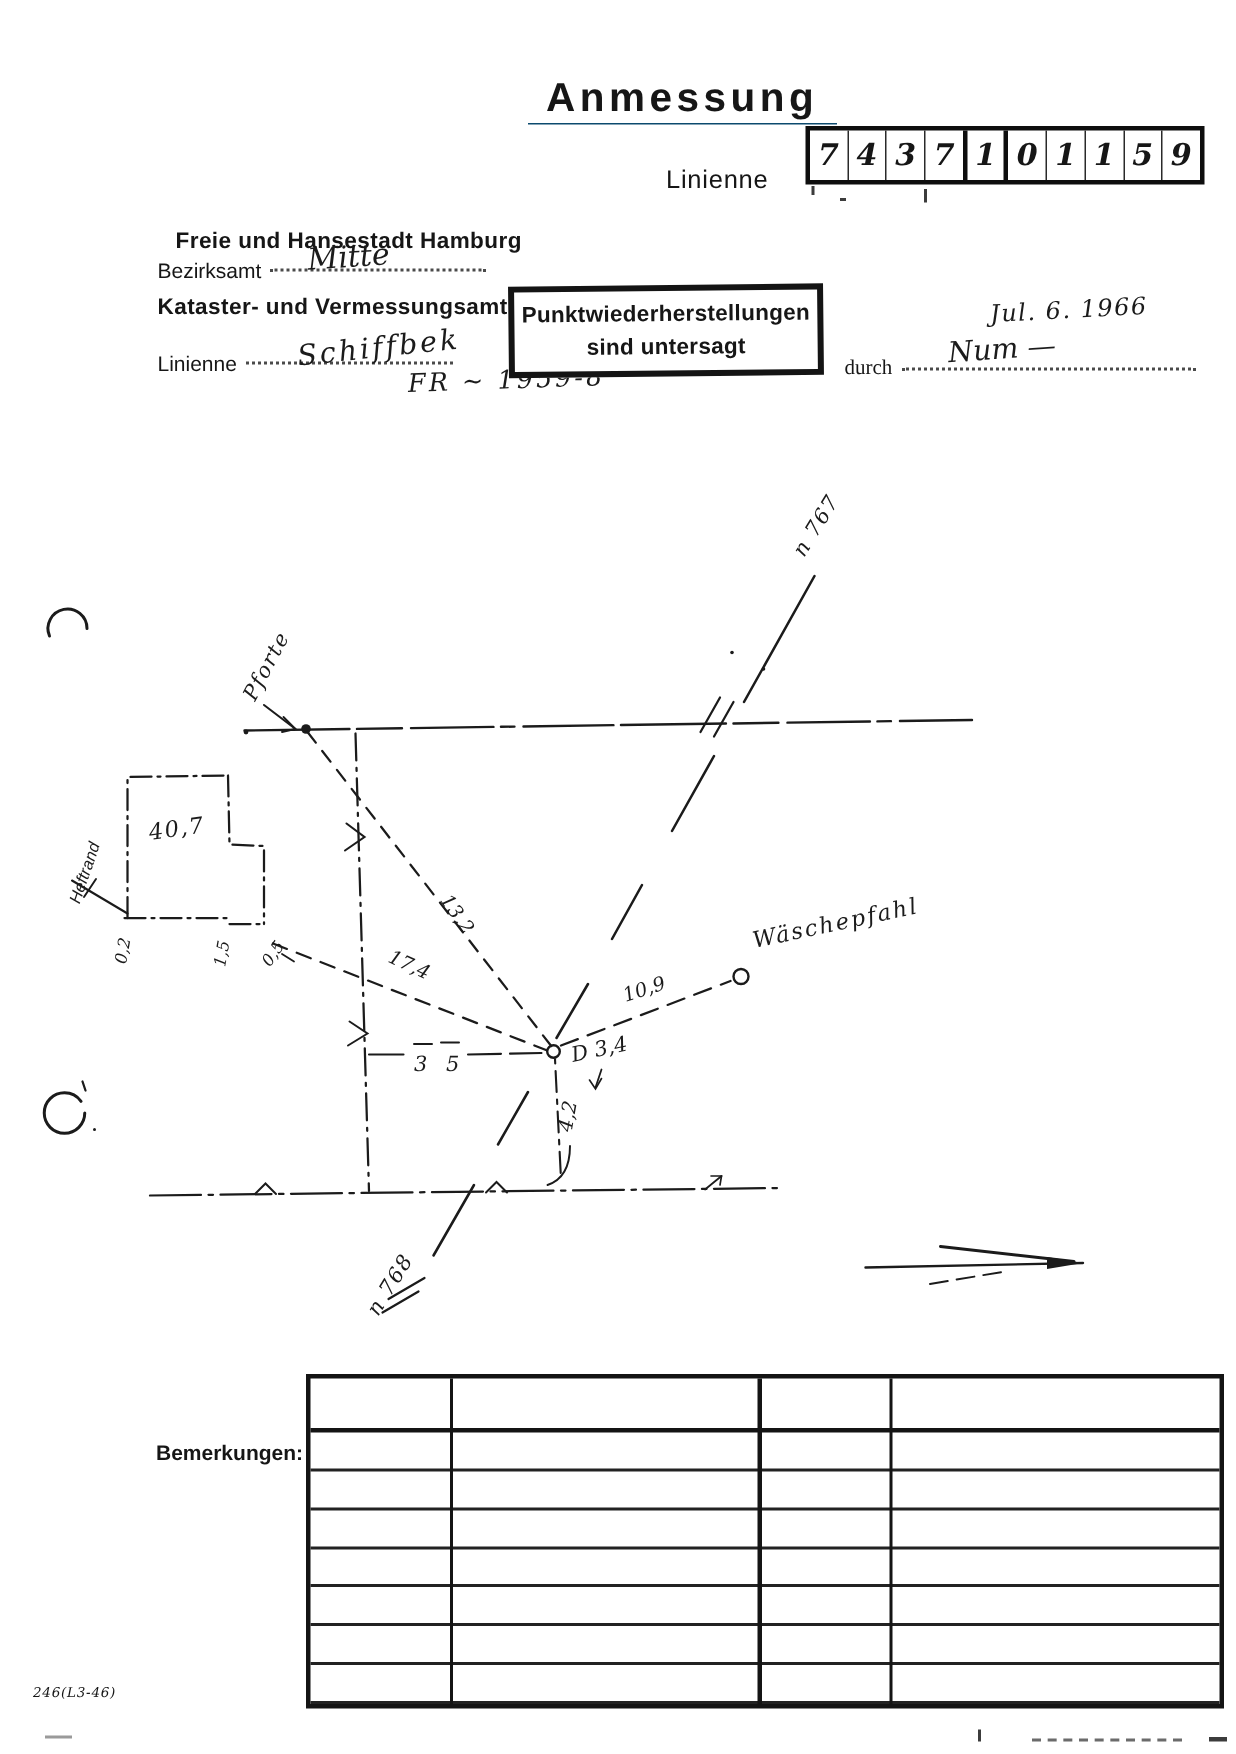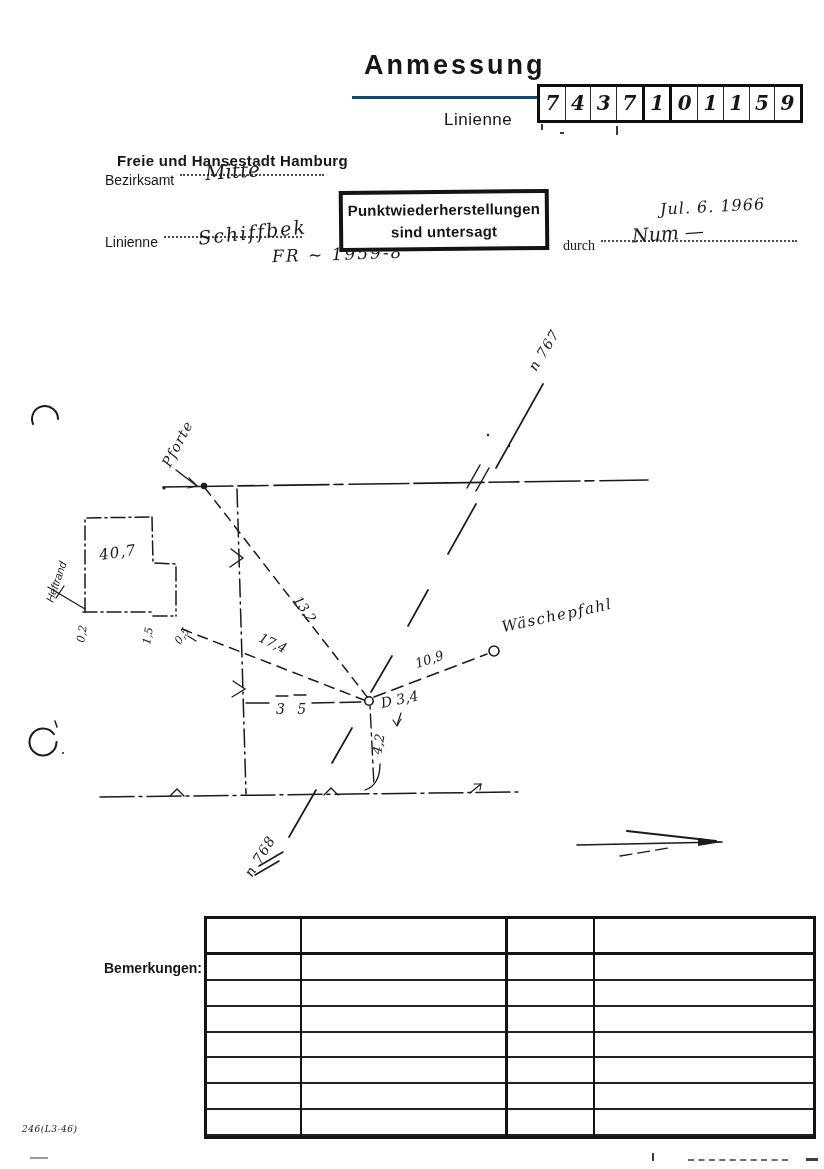--- a/index.html
+++ b/index.html
@@ -2,34 +2,34 @@
 <html><head>
 <meta charset="utf-8">
 <title>Anmessung</title>
 <style>
   html,body{margin:0;padding:0;background:#ffffff;}
   .page{position:relative;width:824px;height:1169px;background:#ffffff;overflow:hidden;
         font-family:"Liberation Sans",sans-serif;color:#161616;}
 
   
   .title{position:absolute;left:352px;top:50px;font-size:27px;font-weight:bold;
-         letter-spacing:3px;border-bottom:3px solid #0c4a6e;padding:0 12px 15px 12px;}
+         letter-spacing:3px;border-bottom:1px solid #0c4a6e;padding:0 12px 1px 12px;}
   .linien{position:absolute;left:444px;top:110px;font-size:17px;font-weight:500;letter-spacing:.5px;}
 
   
   .numbox{position:absolute;left:537px;top:84px;display:flex;border:3px solid #0e0e0e;background:#fff;}
   .numcell{width:24.7px;height:33px;line-height:33px;text-align:center;
            font-family:"DejaVu Serif",serif;font-style:italic;font-weight:bold;font-size:20px;
            border-left:1.5px solid #2a2a2a;}
   .numcell:first-child{border-left:none;}
   .numcell:nth-child(5),.numcell:nth-child(6){border-left:3px solid #0e0e0e;}
 
   
   .stxt{position:absolute;font-size:15px;font-weight:600;letter-spacing:.3px;}
-  .frow{position:absolute;display:flex;align-items:flex-start;}
+  .frow{position:absolute;display:flex;align-items:center;}
   .frow .lbl{font-size:14px;font-weight:500;white-space:nowrap;}
   .dotl{border-bottom:2px dotted #4a4a4a;height:2px;margin-left:6px;margin-bottom:2px;}
   .hwrit{position:absolute;font-family:"DejaVu Serif",serif;font-style:italic;color:#1b1b1b;white-space:nowrap;}
 
   .stamp{position:absolute;left:339px;top:190px;width:202px;height:48px;border:4px solid #141414;
          text-align:center;padding-top:5px;transform:rotate(-.6deg);background:#fff;}
   .stamp div{font-size:15px;font-weight:bold;letter-spacing:.2px;line-height:1.45;}
 
   
   .sketch{position:absolute;left:0;top:0;pointer-events:none;}
@@ -76,20 +76,21 @@
   </div>
 
   <div class="stxt" style="left:105px;top:152px;margin-left:12px;">Freie und Hansestadt Hamburg</div>
 
   <div class="frow" style="left:105px;top:172px;">
     <span class="lbl">Bezirksamt</span>
     <span class="dotl" style="width:144px;"></span>
   </div>
   <div class="hwrit" style="left:205px;top:159px;font-size:20px;transform:rotate(-4deg);">Mitte</div>
 
+  <div class="stxt" style="left:105px;top:196px;">Kataster- und Vermessungsamt</div>
 
   <div class="frow" style="left:105px;top:234px;">
     <span class="lbl">Linienne</span>
     <span class="dotl" style="width:138px;"></span>
   </div>
   <div class="hwrit" style="left:198px;top:221px;font-size:19px;transform:rotate(-6deg);letter-spacing:2px;">Schiffbek</div>
 
   <div class="hwrit" style="left:272px;top:244px;font-size:17px;transform:rotate(-2deg);letter-spacing:2px;">FR ~ 1959-8</div>
 
   <div class="stamp">

